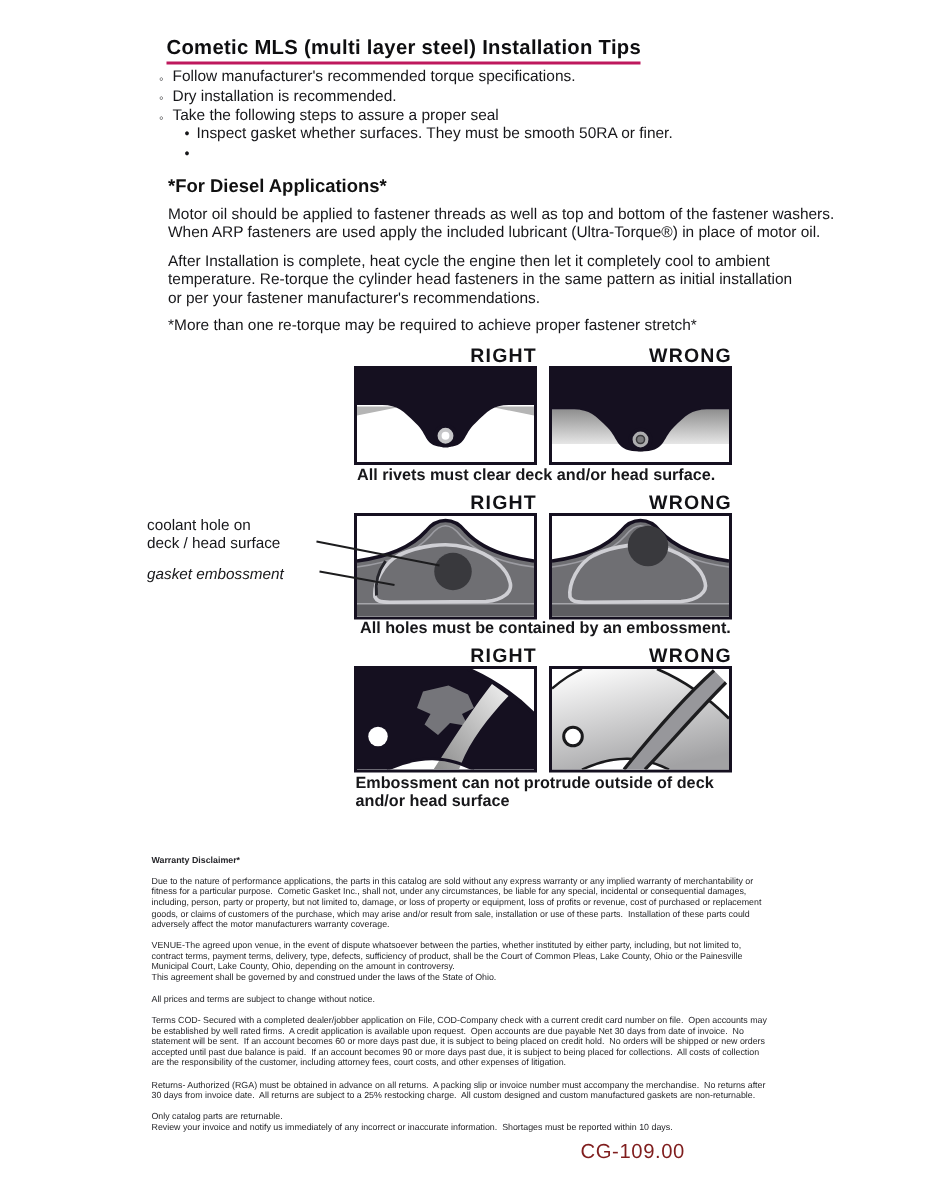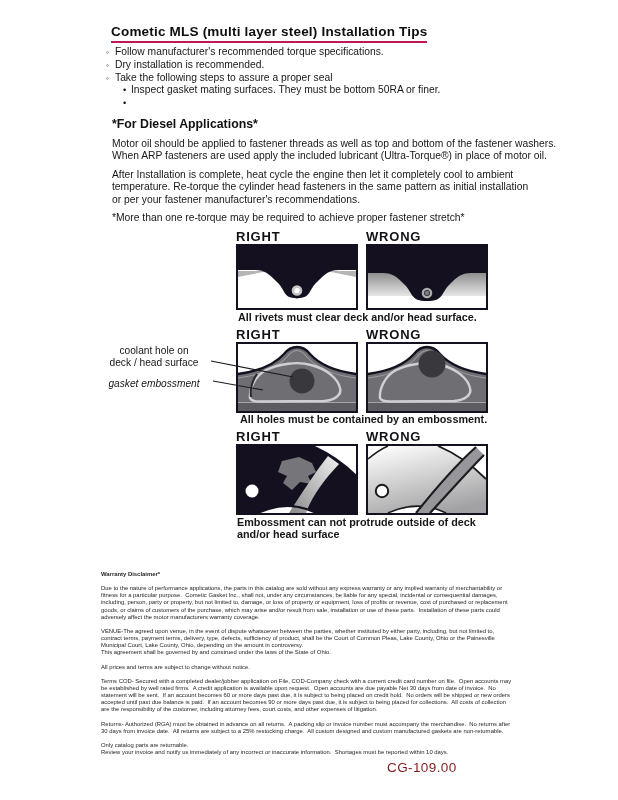--- a/index.html
+++ b/index.html
@@ -16,28 +16,28 @@
   .bullets { position:absolute; left:106px; top:46px; width:486px; font-size:10.3px; line-height:12.8px; }
   .b { display:flex; }
   .m1 { width:9px; font-size:8.5px; line-height:12.8px; }
   .sub { padding-left:17px; }
   .m2 { width:8px; font-size:9.5px; line-height:12.4px; }
 
   .diesel { position:absolute; left:112px; top:117px; }
   .diesel h2 { font-size:12.3px; font-weight:bold; margin-bottom:7px; color:#111; }
   .diesel p { font-size:10.3px; line-height:12.4px; white-space:pre-wrap; margin-bottom:6px; }
 
-  .dlabel { position:absolute; width:122px; text-align:left; font-weight:bold;
+  .dlabel { position:absolute; width:122px; text-align:right; font-weight:bold;
             font-size:13px; letter-spacing:0.8px; color:#121216; }
   .panel { position:absolute; width:122px; border:2px solid #151020; background:#fff; }
   .p66 { height:66px; } .p71 { height:71px; }
   .panel svg { display:block; }
   .caption { position:absolute; font-size:10.8px; font-weight:bold; color:#17171a;
              white-space:pre-line; line-height:11.5px; }
-  .annot { position:absolute; width:112px; text-align:center; font-size:10.2px;
+  .annot { position:absolute; width:112px; text-align:left; font-size:10.2px;
            line-height:11.5px; white-space:pre-line; color:#17171a; }
   .leader { position:absolute; left:205px; top:352px; z-index:5; }
 
   .legal { position:absolute; left:101px; top:571px; width:452px;
            font-size:5.9px; line-height:7.15px; color:#26262a; }
   .legal .lt { font-weight:bold; margin-bottom:7px; }
   .legal p { white-space:pre-wrap; margin-bottom:7px; }
   .footer-code { position:absolute; left:387px; top:760px; font-size:13.5px;
                  letter-spacing:0.4px; color:#7f1d1d; }
 </style>
@@ -54,21 +54,21 @@
   <div class="b">
     <span class="m1">◦</span>
     <span>Dry installation is recommended.</span>
   </div>
   <div class="b">
     <span class="m1">◦</span>
     <span>Take the following steps to assure a proper seal</span>
   </div>
   <div class="b sub">
     <span class="m2">•</span>
-    <span>Inspect gasket mating surfaces.  They must be bottom 50RA or finer.</span>
+    <span>Inspect gasket whether surfaces.  They must be smooth 50RA or finer.</span>
   </div>
   <div class="b sub">
     <span class="m2">•</span>
   </div>
 </div>
 
 <div class="diesel">
   <h2>*For Diesel Applications*</h2>
   <p>Motor oil should be applied to fastener threads as well as top and bottom of the fastener washers.
 When ARP fasteners are used apply the included lubricant (Ultra-Torque®) in place of motor oil.</p>

